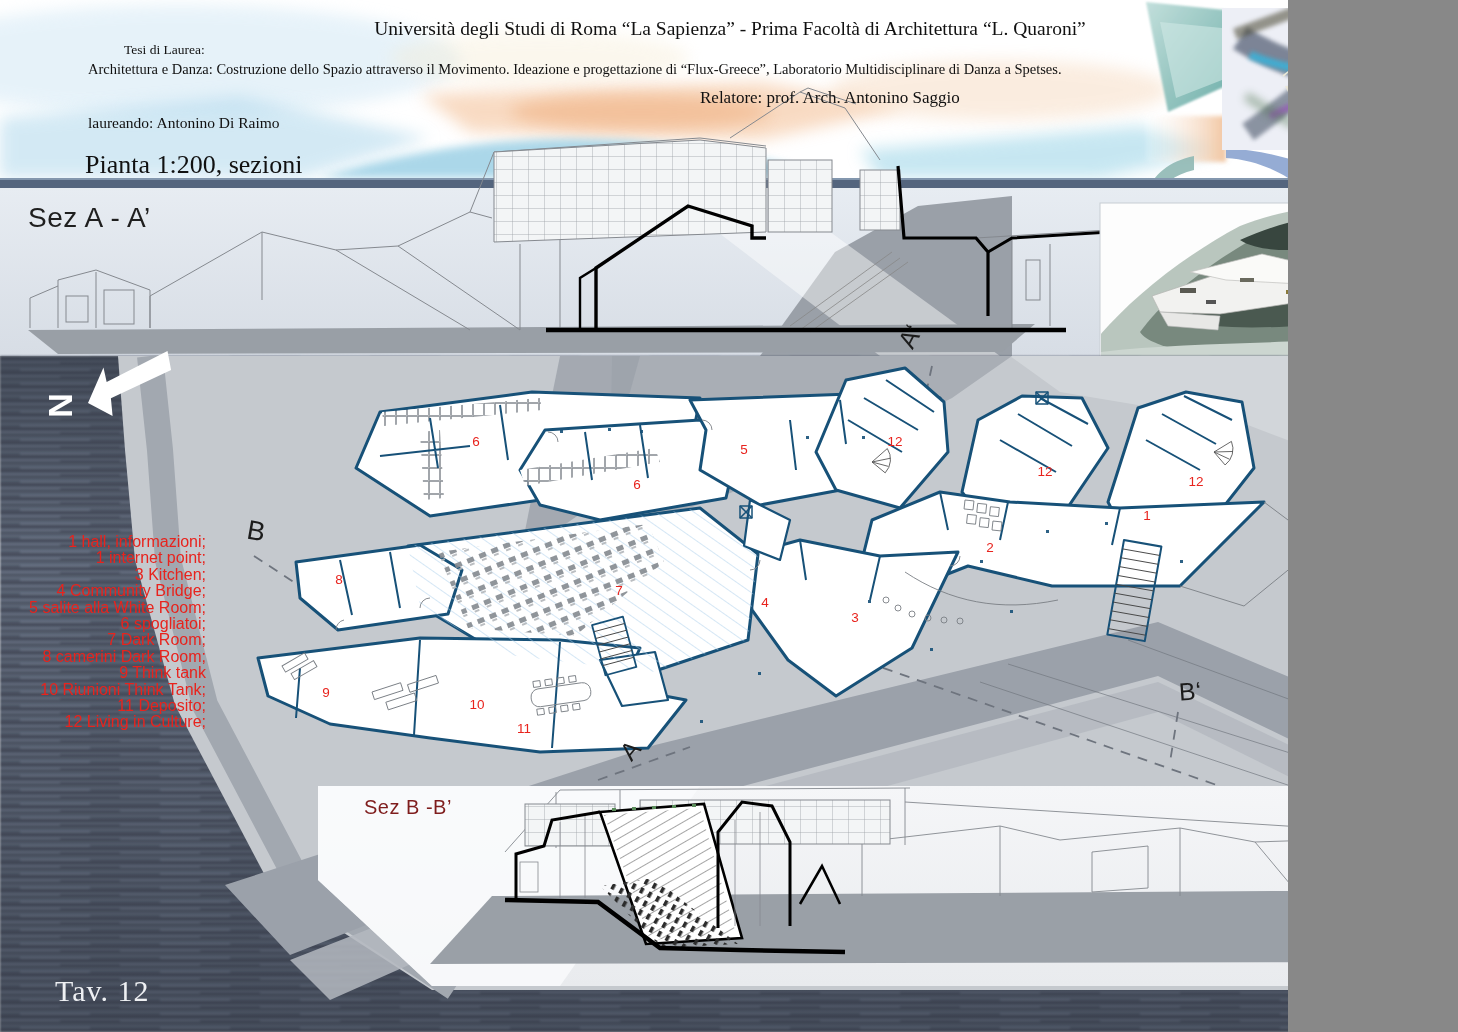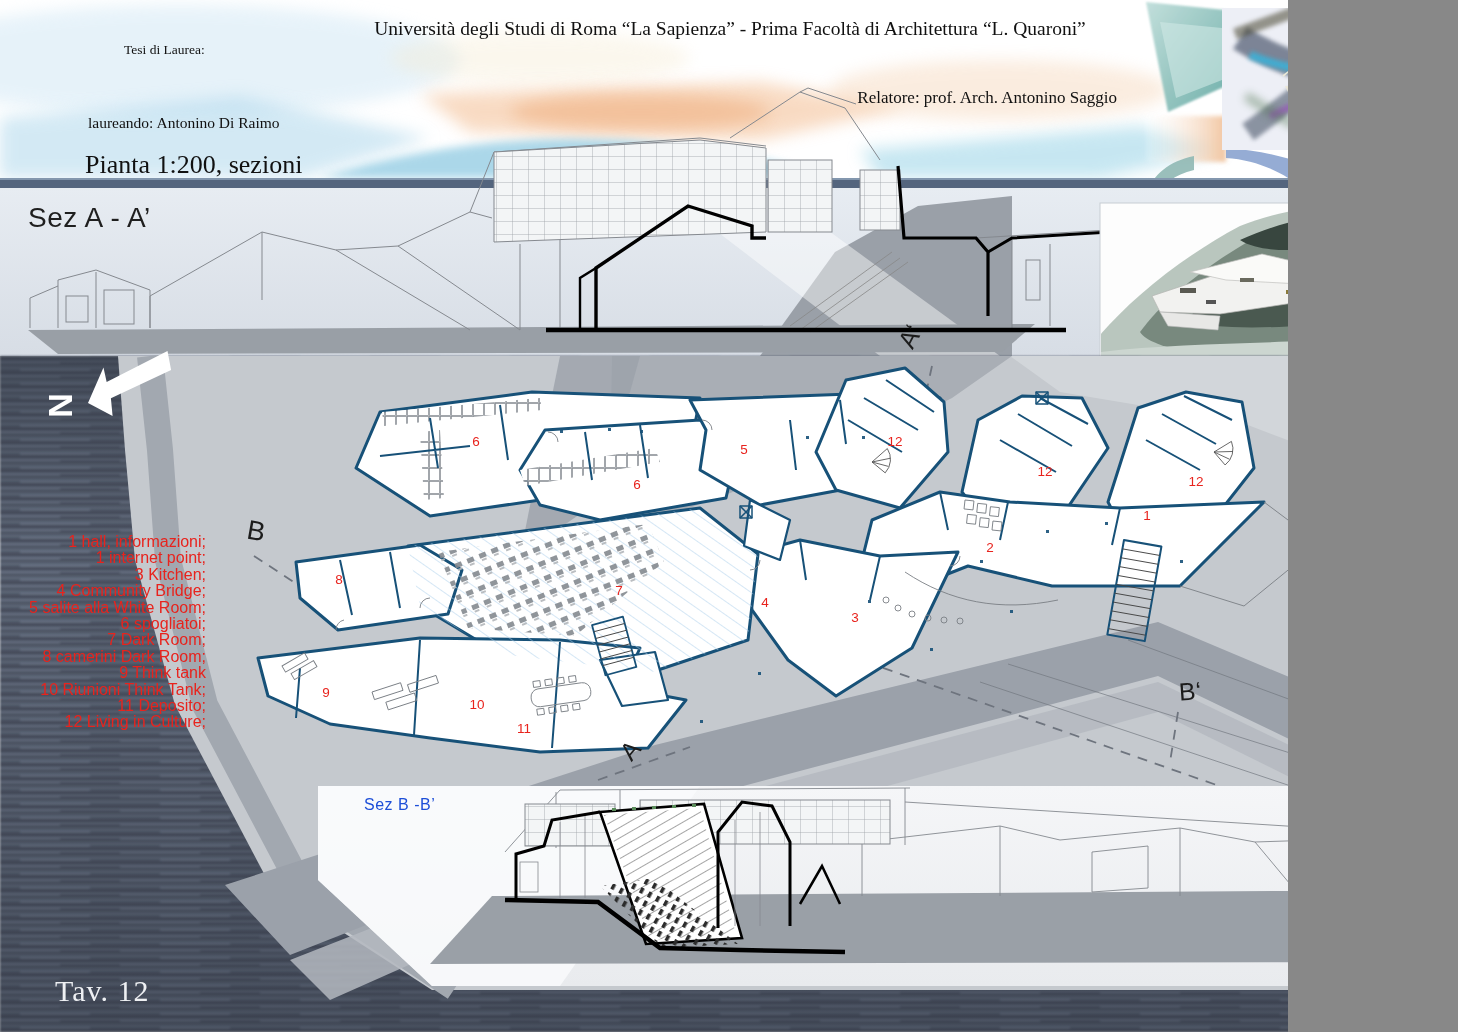--- a/index.html
+++ b/index.html
@@ -4,25 +4,25 @@
 <style>
   html,body{margin:0;padding:0;background:#888;}
   .board{position:relative;width:1288px;height:1032px;background:#fff;overflow:hidden;
          font-family:"Liberation Sans",sans-serif;}
   .board svg.bg{position:absolute;left:0;top:0;}
   .txt{position:absolute;white-space:nowrap;color:#111;}
   .serif{font-family:"Liberation Serif",serif;}
   #t-univ{left:250px;top:18px;width:960px;text-align:center;font-size:19.5px;}
   #t-tesi{left:80px;top:42px;font-size:13.5px;margin-left:44px;}
   #t-line{left:88px;top:61px;font-size:14.5px;}
-  #t-rel{left:700px;top:88px;width:417px;text-align:right;font-size:17px;}
+  #t-rel{left:700px;top:88px;width:417px;font-size:17px;}
   #t-stud{left:88px;top:114px;font-size:15.5px;}
   #t-sheet{left:85px;top:150px;font-size:26px;}
   #sez-a{left:28px;top:202px;font-size:28px;color:#1f1f1f;letter-spacing:.5px;}
-  #sez-b{left:364px;top:796px;font-size:16px;color:#1d4ed8;letter-spacing:.5px;}
+  #sez-b{left:364px;top:796px;font-size:20px;color:#7f1d1d;letter-spacing:.5px;}
   #tav{left:55px;top:974px;font-size:30px;color:#eef0f3;letter-spacing:1px;}
   #legend{position:absolute;left:20px;top:534px;width:186px;text-align:right;
           color:#e8231d;font-size:16px;line-height:16.4px;}
   .room-num{position:absolute;transform:translate(-50%,-50%);color:#e8231d;
             font-size:13.5px;font-weight:400;}
   .marker{position:absolute;color:#1c1c1c;}
   #mk-b{left:247px;top:516px;font-size:27px;transform:rotate(10deg);}
   #mk-bp{left:1179px;top:677px;font-size:25px;transform:rotate(-4deg);}
   #mk-a{left:622px;top:736px;font-size:25px;transform:rotate(-50deg);}
   #mk-ap{left:899px;top:322px;font-size:25px;transform:rotate(-62deg);}
@@ -388,20 +388,21 @@
     </g>
     <g stroke="#85898f" stroke-width="0.8" fill="none">
       <path d="M560,822 L560,898 M585,816 L585,898 M735,820 L735,926 M760,812 L760,926"></path>
       <rect x="520" y="862" width="18" height="30"></rect>
     </g>
   </g>
 </svg>
 
 <div class="txt serif" id="t-univ">Università degli Studi di Roma “La Sapienza” -  Prima Facoltà di Architettura “L. Quaroni”</div>
 <div class="txt serif" id="t-tesi">Tesi di Laurea:</div>
+<div class="txt serif" id="t-line">Architettura e Danza: Costruzione dello Spazio attraverso il Movimento. Ideazione e progettazione di “Flux-Greece”, Laboratorio Multidisciplinare di Danza a Spetses.</div>
 <div class="txt serif" id="t-rel">Relatore: prof. Arch. Antonino Saggio</div>
 <div class="txt serif" id="t-stud">laureando: Antonino Di Raimo</div>
 <div class="txt serif" id="t-sheet">Pianta 1:200, sezioni</div>
 
 <div class="txt" id="sez-a">Sez A - A’</div>
 <div class="txt" id="sez-b">Sez B -B’</div>
 <div class="txt serif" id="tav">Tav. 12</div>
 
 <div id="legend">
       <div class="legend-item">1 hall, informazioni;</div>

